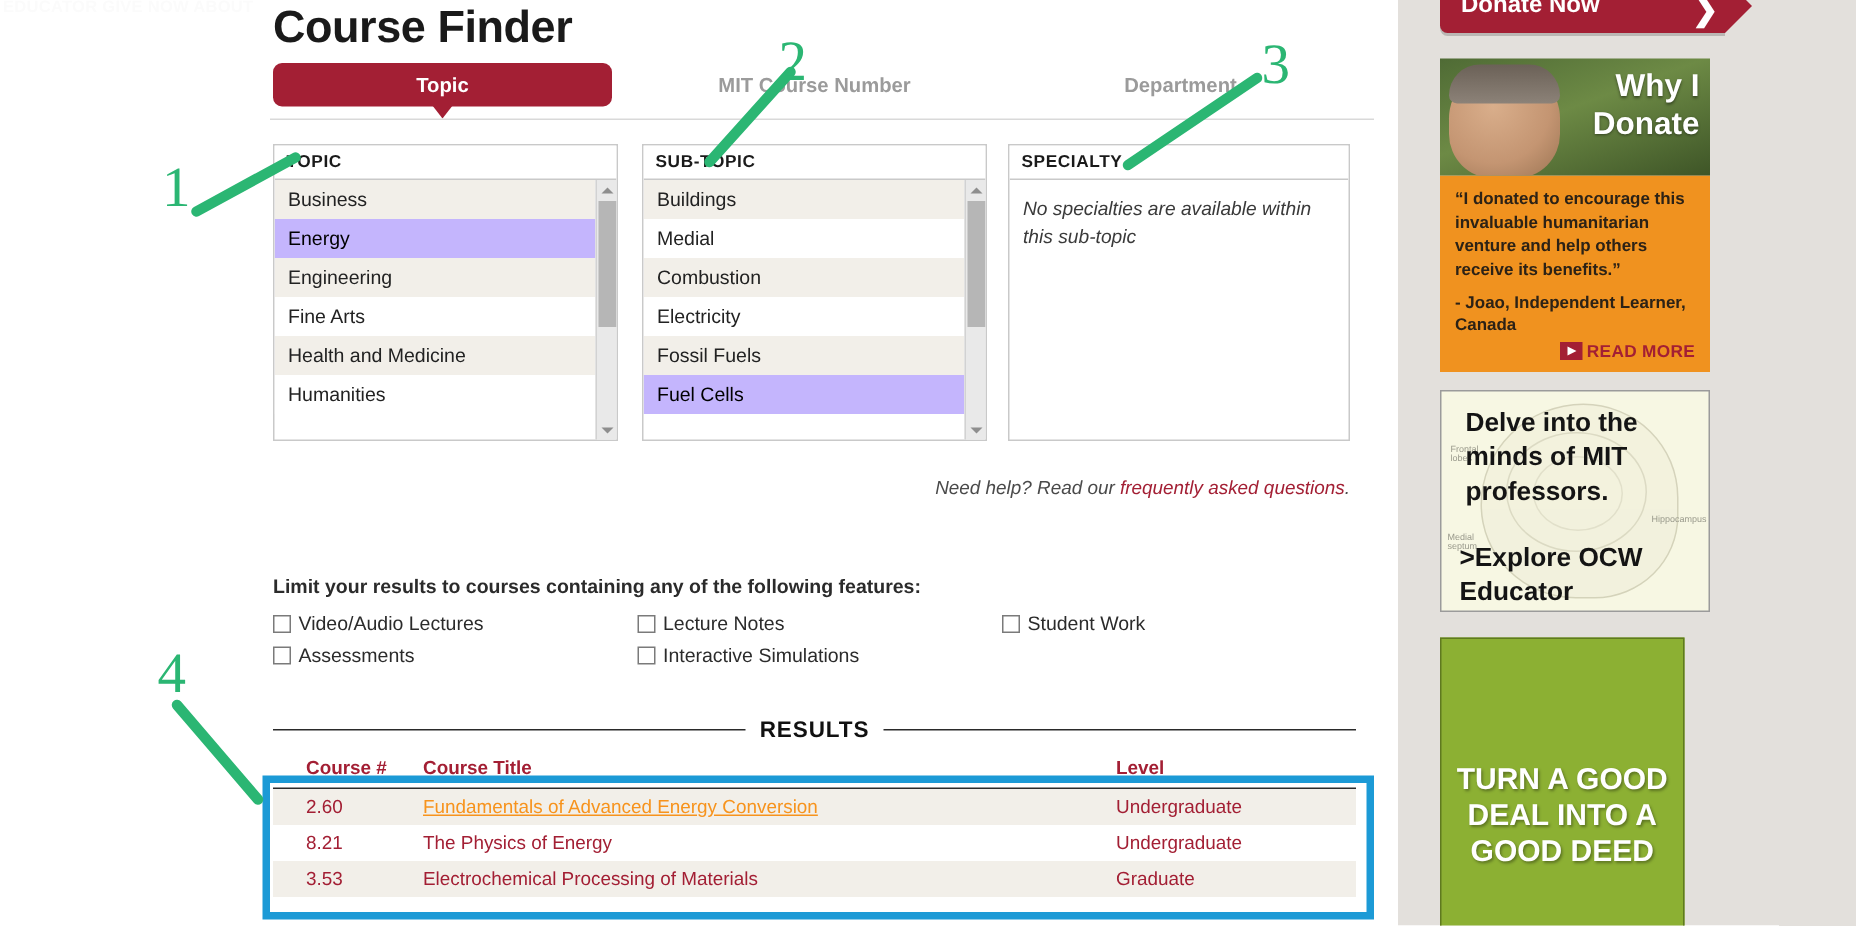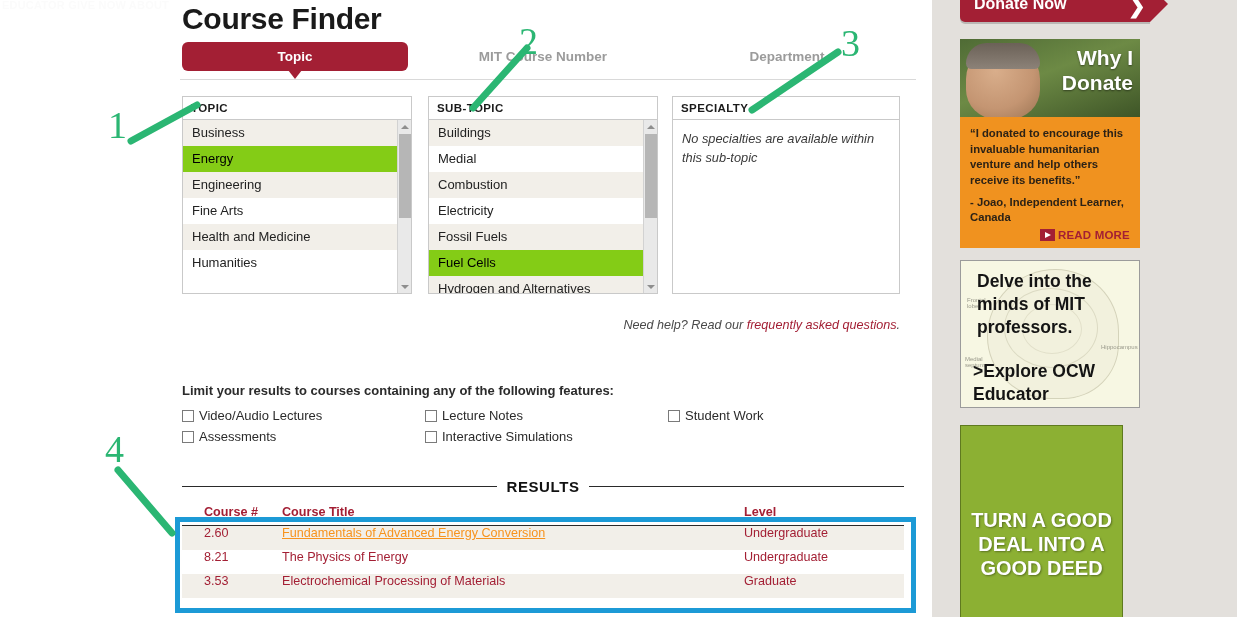--- a/index.html
+++ b/index.html
@@ -63,21 +63,21 @@
     border-bottom: 1px solid #c9c9c9; background: #fff;
   }
   .list-wrap { position: relative; height: 174px; }
   .opt-list { position: absolute; inset: 0 14px 0 0; overflow: hidden; }
   .opt {
     height: 26px; line-height: 26px; padding-left: 9px;
     font-size: 13px; color: #222; background: #fff; cursor: pointer;
     white-space: nowrap; overflow: hidden;
   }
   .opt.alt { background: #f2efe9; }
-  .opt.sel { background: #84cc16; color: #000; }
+  .opt.sel { background: #c4b5fd; color: #000; }
 
   
   .sbar {
     position: absolute; right: 0; top: 0; bottom: 0; width: 14px;
     background: #e9e9e9; border-left: 1px solid #d2d2d2;
   }
   .sbtn { height: 14px; background: #e9e9e9; position: relative; cursor: pointer; }
   .sbtn.bot { position: absolute; bottom: 0; left: 0; right: 0; }
   .sbtn::after {
     content: ""; position: absolute; left: 3px; top: 5px;
@@ -124,21 +124,21 @@
     display: flex; align-items: center; gap: 9px;
   }
   .rline { flex: 1; height: 1px; background: #2a2a2a; }
   .rtitle { font-size: 15px; font-weight: bold; letter-spacing: .6px; color: #111; }
 
   .rtable { position: absolute; left: 2px; top: 505px; width: 722px; }
   .rhead {
     display: flex; height: 21px; align-items: flex-start;
     border-bottom: 1px solid #2a2a2a; font-size: 12.6px; font-weight: bold; color: #111;
   }
-  .rrow { display: flex; height: 24px; font-size: 12.6px; }
+  .rrow { display: flex; height: 24px; align-items: center; font-size: 12.6px; }
   .rrow.alt { background: #f2efe9; }
   .c-num   { width: 100px; padding-left: 22px; color: #a31f34; }
   .c-title { flex: 1; color: #a31f34; }
   .c-lvl   { width: 160px; color: #a31f34; }
   .c-title a { color: #f7931d; }
 
   
   .blue-box {
     position: absolute; left: 175px; top: 517px; width: 741px; height: 96px;
     border: 5px solid #1c9ad6; background: transparent; pointer-events: none;
@@ -292,21 +292,20 @@
       <div class="panel" id="panel-subtopic">
         <div class="panel-head">SUB-TOPIC</div>
         <div class="list-wrap">
           <div class="opt-list">
             <div class="opt alt">Buildings</div>
             <div class="opt">Medial</div>
             <div class="opt alt">Combustion</div>
             <div class="opt">Electricity</div>
             <div class="opt alt">Fossil Fuels</div>
             <div class="opt sel">Fuel Cells</div>
-            <div class="opt alt">Hydrogen and Alternatives</div>
           </div>
           <div class="sbar">
             <div class="sbtn top"></div>
             <div class="sthumb"></div>
             <div class="sbtn bot"></div>
           </div>
         </div>
       </div>
 
       <div class="panel" id="panel-specialty">

